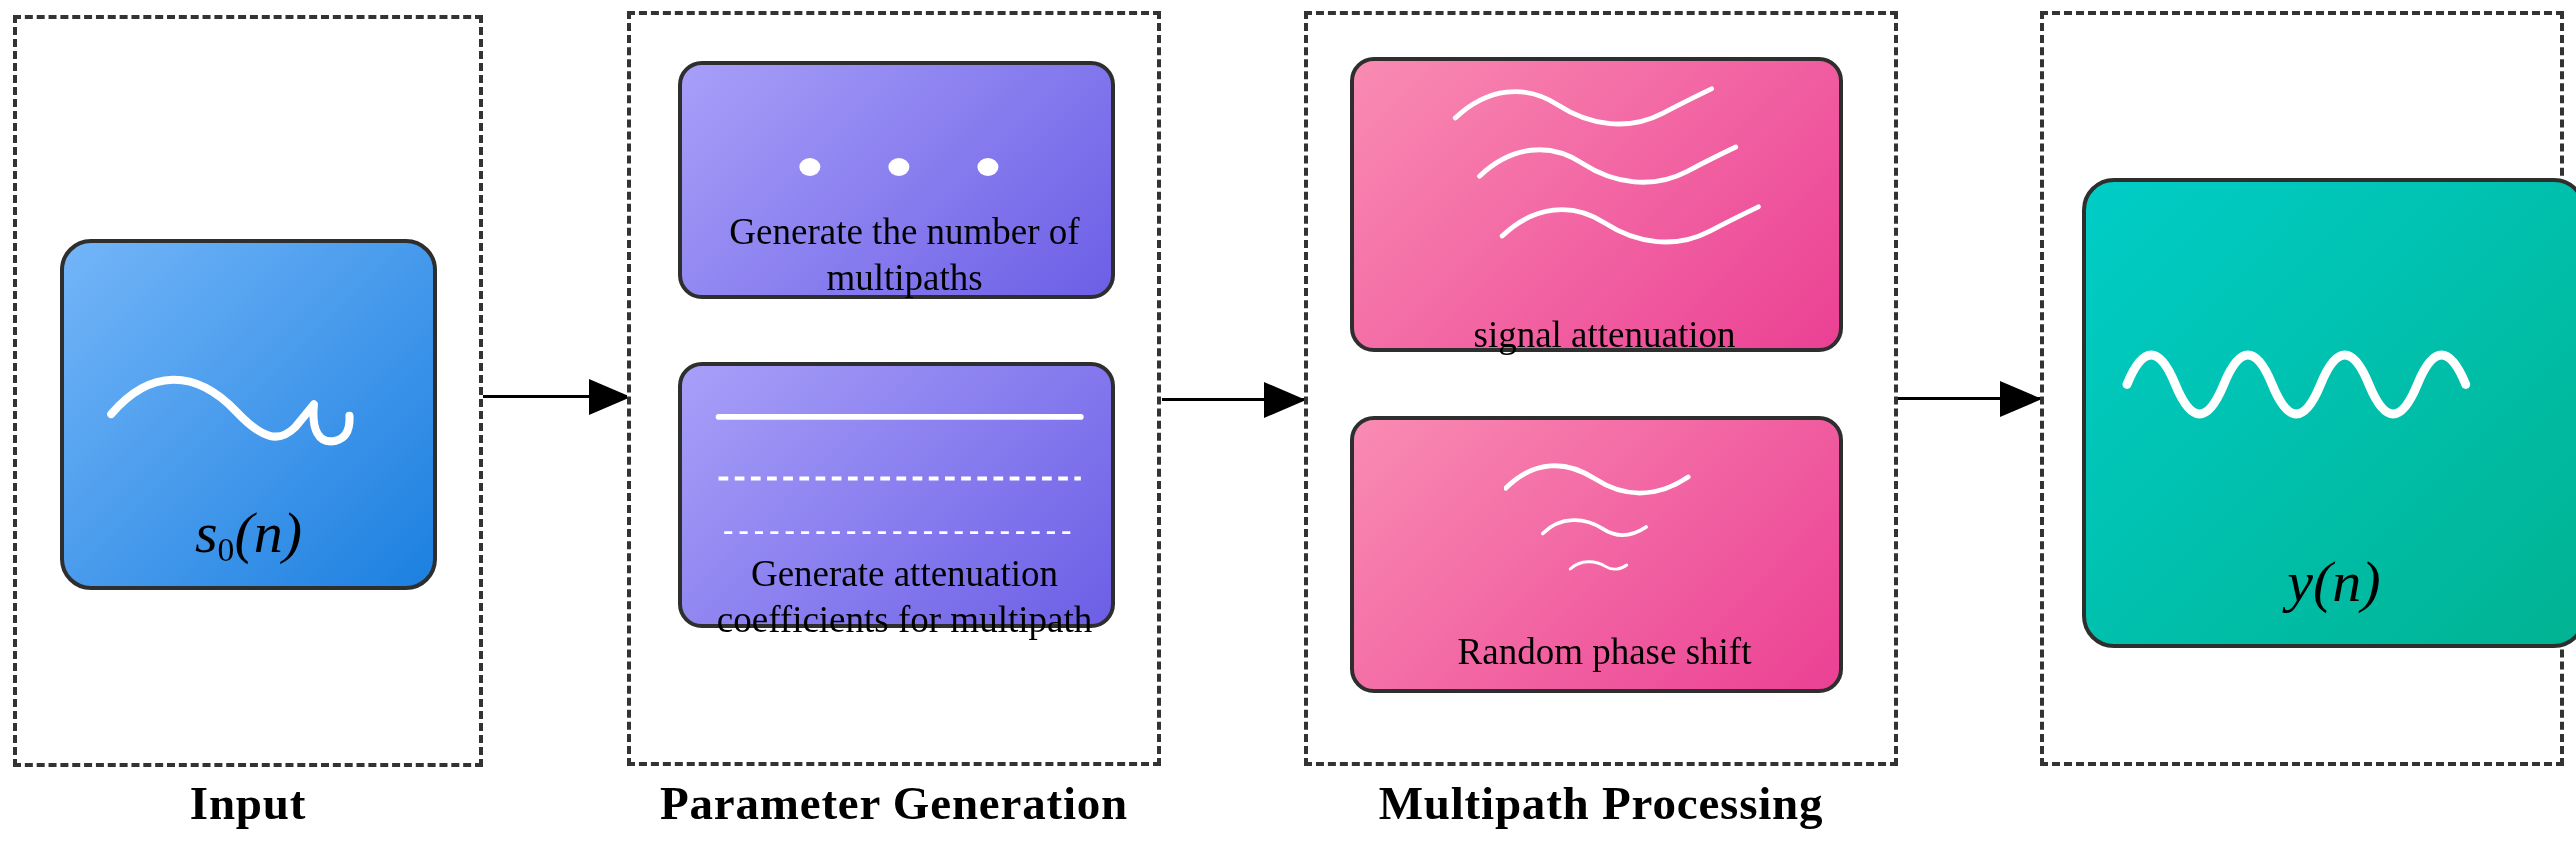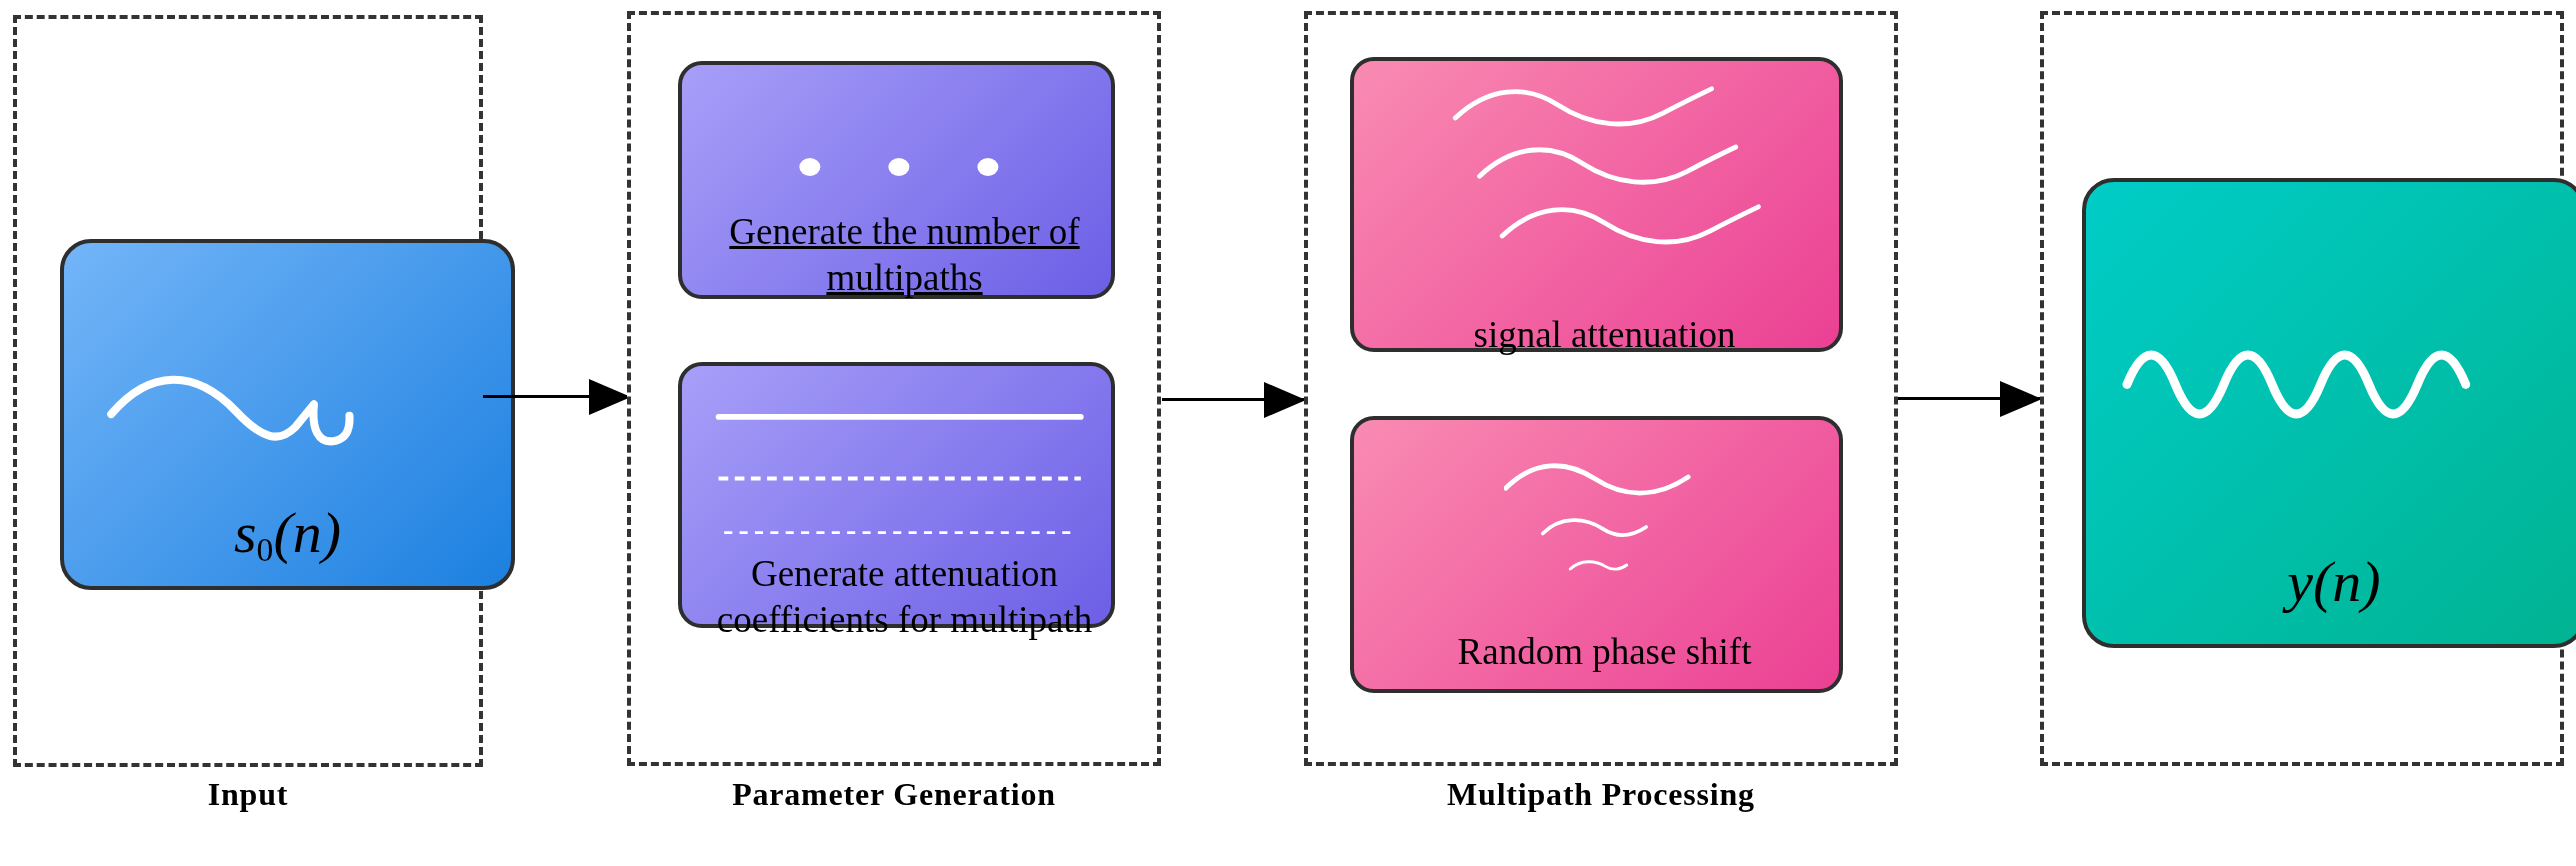--- a/index.html
+++ b/index.html
@@ -3,21 +3,21 @@
 <meta charset="utf-8">
 <style>
   html,body{margin:0;padding:0;background:#ffffff;}
   #canvas{
     position:relative;width:2576px;height:866px;background:#ffffff;overflow:hidden;
     font-family:"Liberation Serif","DejaVu Serif",serif;color:#000;
   }
   
   .panel{position:absolute;border:4px dashed #333333;background:#ffffff;box-sizing:border-box;}
   .panel-label{
-    position:absolute;top:776px;text-align:center;font-weight:bold;font-size:32px;
+    position:absolute;top:776px;text-align:center;font-weight:bold;font-size:47px;
     letter-spacing:0.8px;color:#000;
   }
   
   .node{position:absolute;border:4px solid #2e2e2e;box-sizing:border-box;
         display:flex;flex-direction:column;align-items:center;}
   .node-blue{background:linear-gradient(135deg,#73b5f8 0%,#1c80e0 100%);border-radius:31px;}
   .node-purple{background:linear-gradient(135deg,#a79ff8 0%,#6c5fe6 100%);border-radius:24px;}
   .node-pink{background:linear-gradient(135deg,#f98bb2 0%,#eb4094 100%);border-radius:24px;}
   .node-teal{background:linear-gradient(135deg,#00cdc7 0%,#00b392 100%);border-radius:34px;}
   .node-caption{
@@ -35,21 +35,21 @@
   .iconbox{position:absolute;}
   svg{display:block;}
 </style>
 </head>
 <body>
 
 <div id="canvas">
 
   <div class="panel" style="left:13px;top:14.6px;width:470px;height:752px;"></div>
 
-  <div class="node node-blue" style="left:60px;top:239px;width:455px;height:351px;">
+  <div class="node node-blue" style="left:60px;top:239px;width:377px;height:351px;">
     <div class="iconbox" style="left:39px;top:121px;">
       <svg width="291" height="105" viewBox="0 0 360 130">
         <path d="M10,62 C58,6 114,6 164,58 C198,94 218,98 238,78 L261,50
                  C258,80 266,100 288,95 C300,92 306,82 305,64" fill="none" stroke="#ffffff" stroke-width="10" stroke-linecap="round" stroke-linejoin="round"></path>
       </svg>
     </div>
     <div class="math" style="position:absolute;left:0;right:0;top:256px;text-align:center;">
       <span>s</span><span class="sub">0</span><span>(n)</span>
     </div>
   </div>
@@ -63,21 +63,21 @@
   <div class="panel" style="left:627px;top:11.3px;width:534px;height:755px;"></div>
 
   <div class="node node-purple" style="left:678px;top:61px;width:437px;height:238px;">
     <div class="iconbox" style="left:0;top:84px;">
       <svg width="437" height="36" viewBox="0 0 540 44">
         <ellipse cx="158" cy="22" rx="13" ry="11" fill="#ffffff"></ellipse>
         <ellipse cx="268" cy="22" rx="13" ry="11" fill="#ffffff"></ellipse>
         <ellipse cx="378" cy="22" rx="13" ry="11" fill="#ffffff"></ellipse>
       </svg>
     </div>
-    <div class="node-caption" style="position:absolute;left:8px;right:8px;top:144px;text-decoration:underline;">Generate the number of multipaths</div>
+    <div class="node-caption" style="position:absolute;left:8px;right:8px;top:144px;">Generate the number of multipaths</div>
   </div>
 
   <div class="node node-purple" style="left:678px;top:362px;width:437px;height:266px;">
     <div class="iconbox" style="left:0;top:0;">
       <svg width="437" height="186" viewBox="0 0 540 230">
         <line x1="45" y1="63" x2="493" y2="63" stroke="#ffffff" stroke-width="7" stroke-linecap="round"></line>
         <line x1="45" y1="139" x2="493" y2="139" stroke="#ffffff" stroke-width="5" stroke-dasharray="12 8"></line>
         <line x1="52" y1="206" x2="484" y2="206" stroke="#ffffff" stroke-width="3.5" stroke-dasharray="10 9"></line>
       </svg>
     </div>

